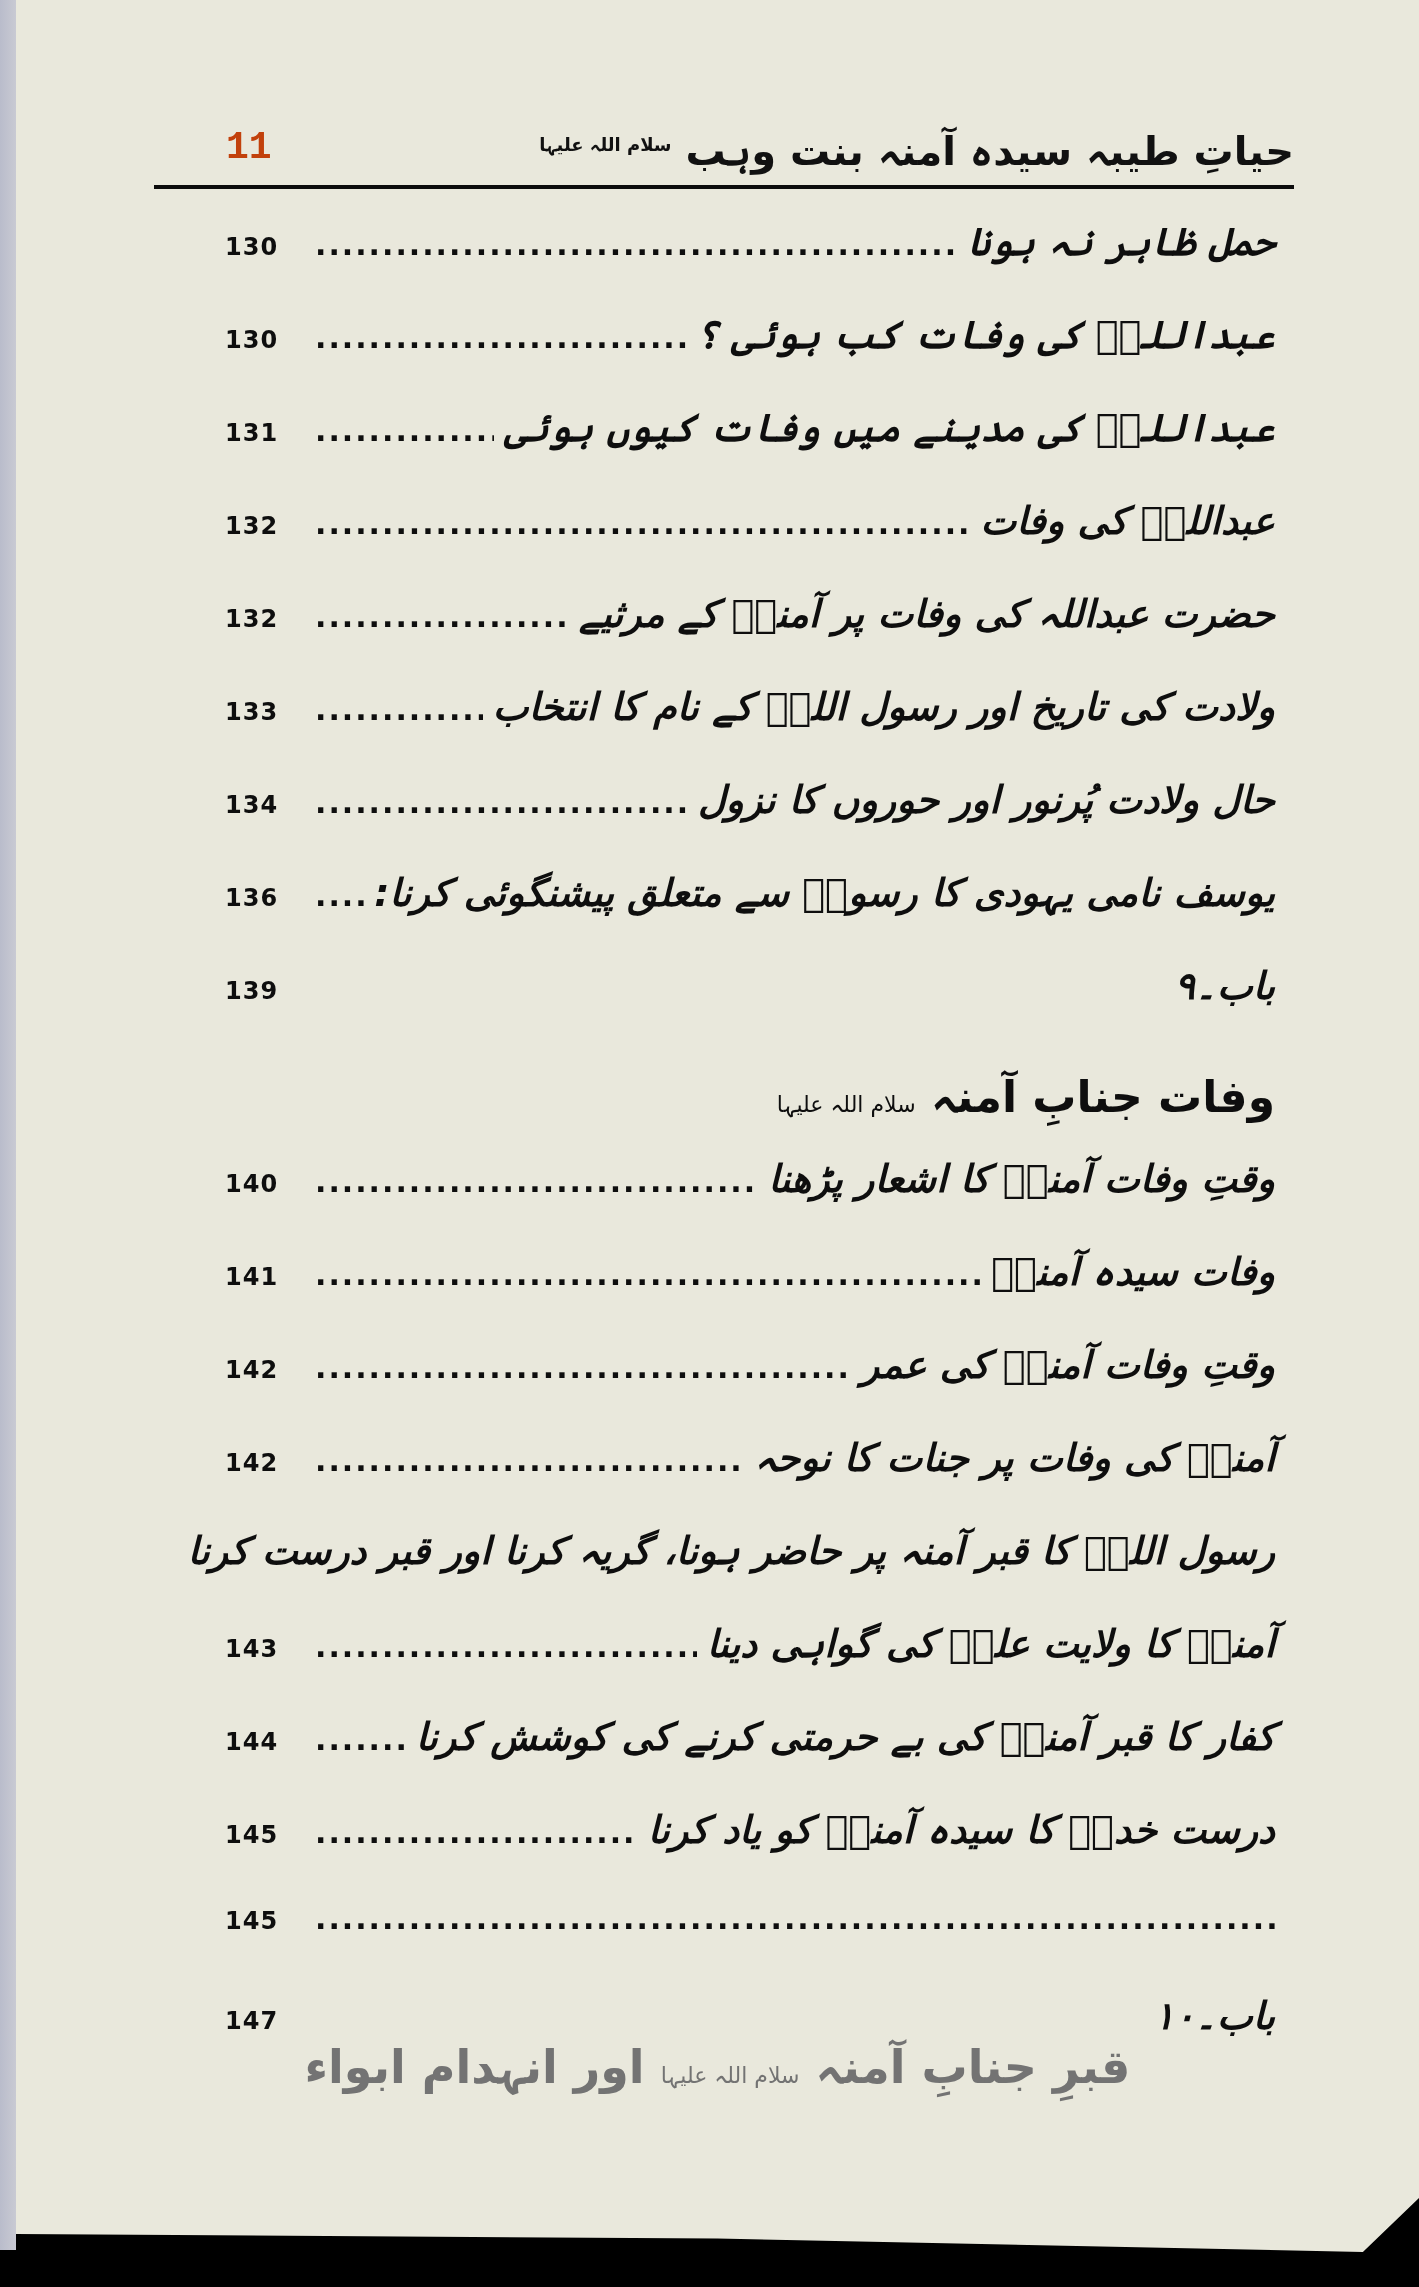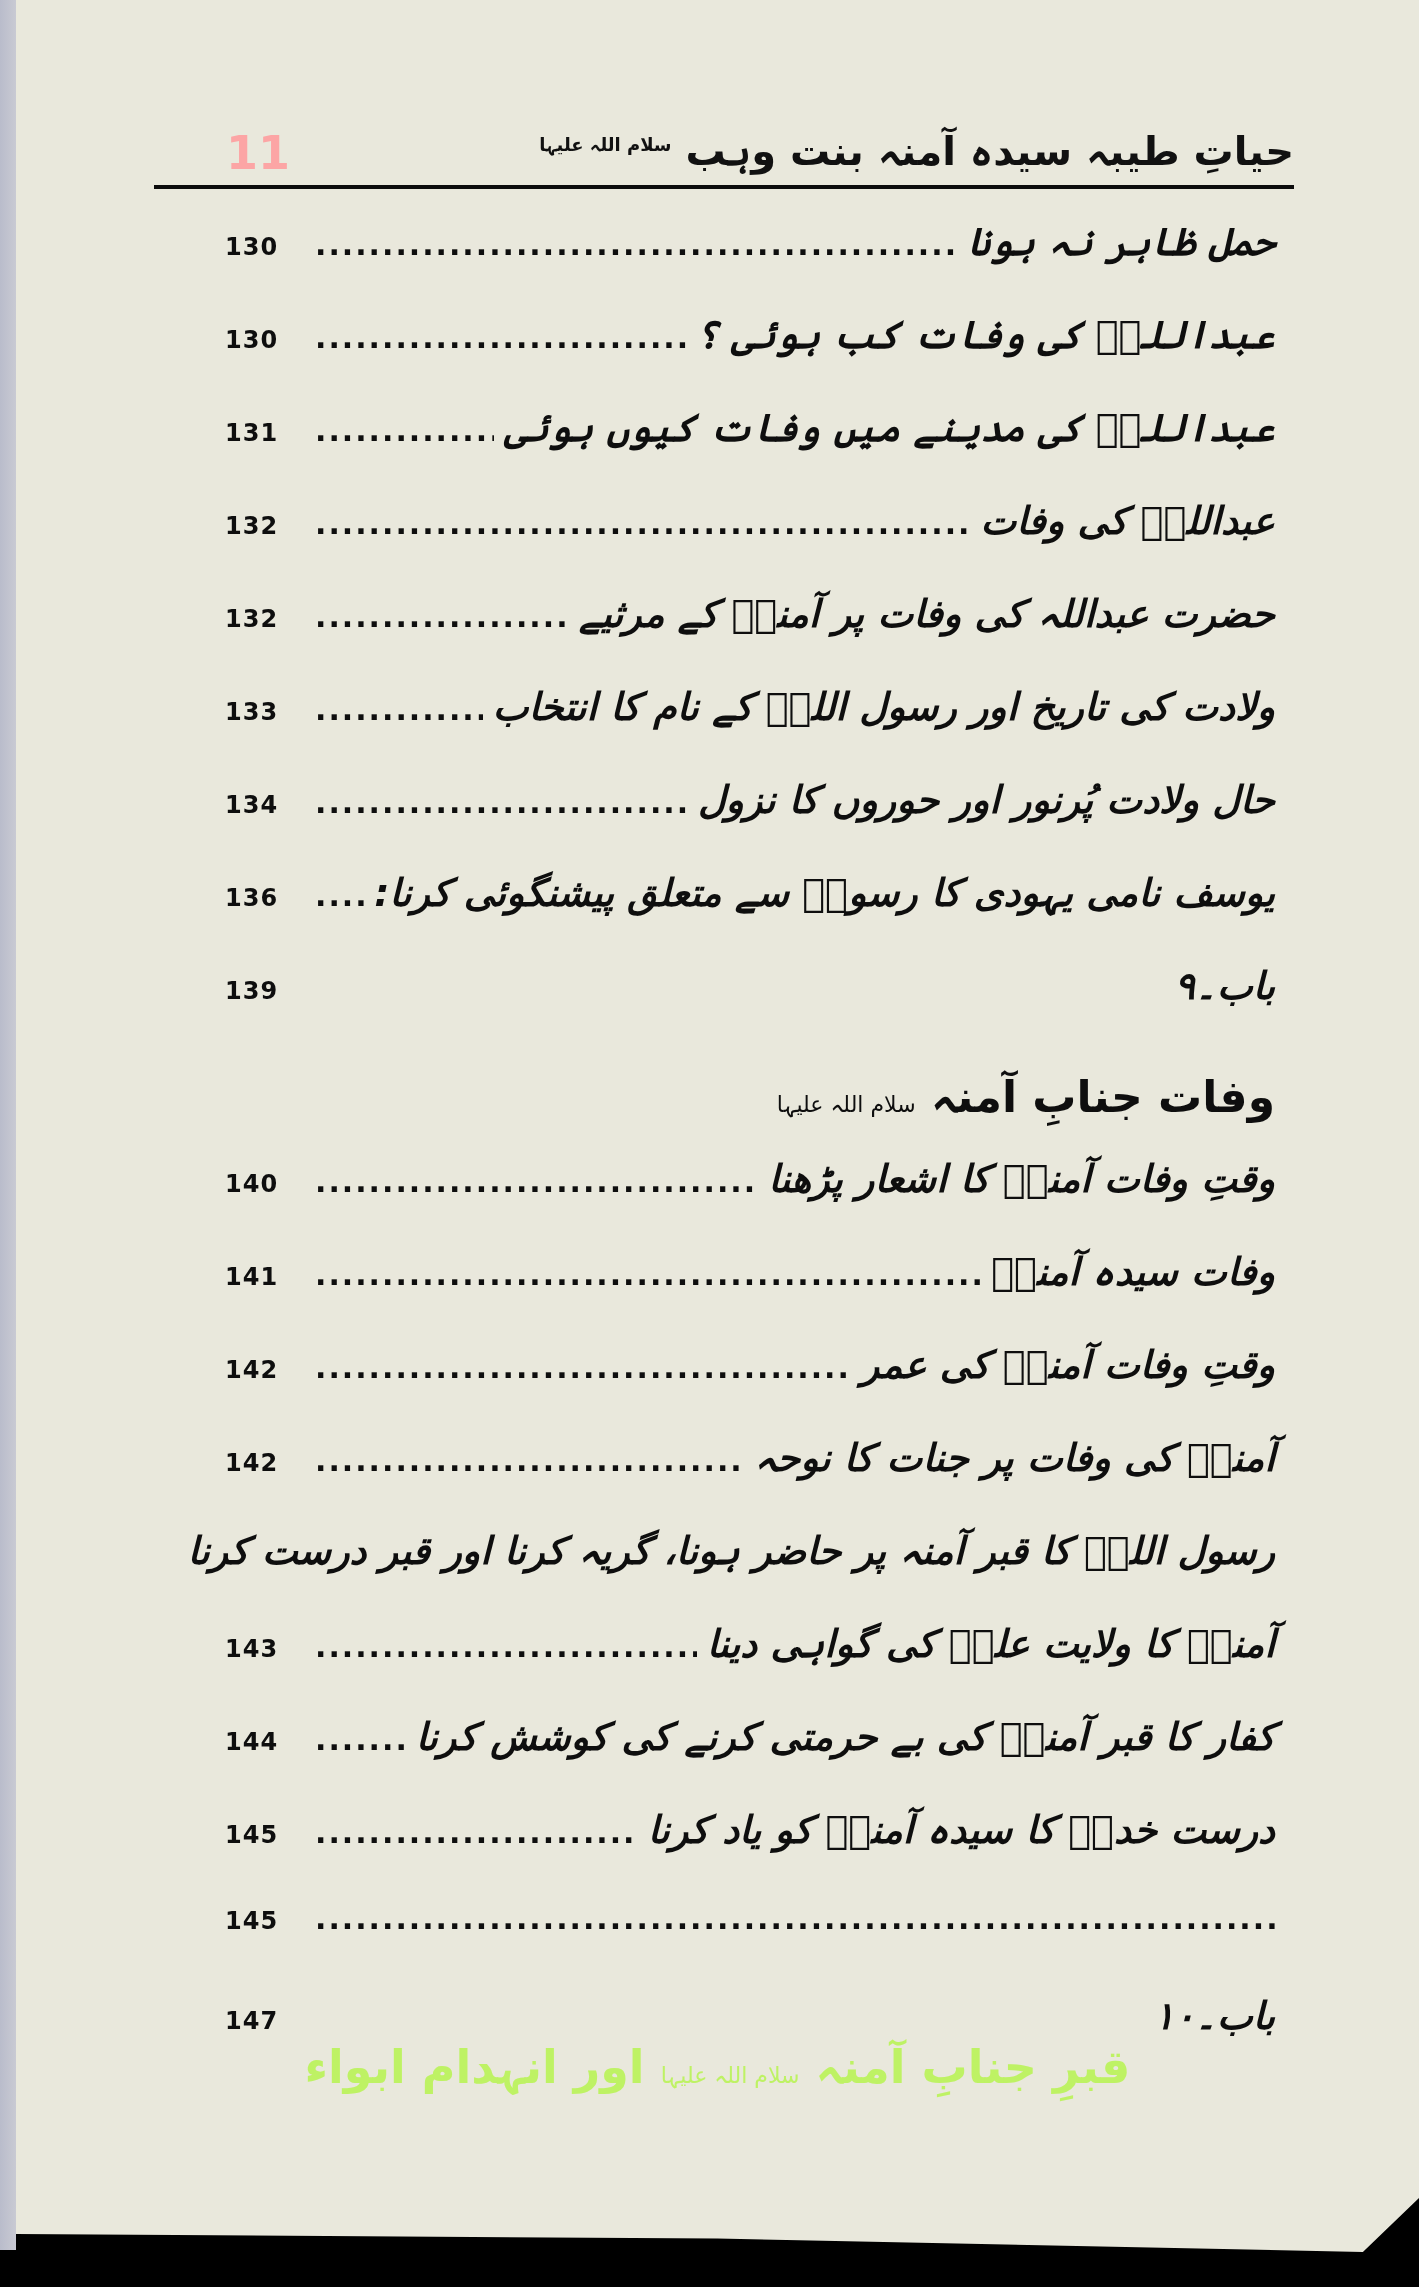--- a/index.html
+++ b/index.html
@@ -48,24 +48,25 @@
       color: #111;
     }
     .header-title .honorific {
       font-size: 18px;
       vertical-align: super;
     }
     .header-page-number {
       position: absolute;
       left: 72px;
       top: 8px;
-      font-size: 46px;
-      font-weight: bold;
-      color: #fca5a5;
+      font-size: 38px;
+      font-weight: bold;
+      color: #c2410c;
       direction: ltr;
+      font-family: Liberation Mono, monospace;
     }
     .header-rule {
       position: absolute;
       left: 154px;
       top: 185px;
       width: 1140px;
       height: 4px;
       background: #0c0c0c;
     }
     .toc {
@@ -125,21 +126,21 @@
       font-weight: normal;
     }
     .bottom-heading {
       position: absolute;
       left: 16px;
       top: 2040px;
       width: 1403px;
       text-align: center;
       font-size: 46px;
       font-weight: bold;
-      color: #bef264;
+      color: #737373;
       direction: rtl;
     }
     .bottom-heading .honorific {
       font-size: 22px;
       font-weight: normal;
     }
   </style>
 </head>
 <body>
 

